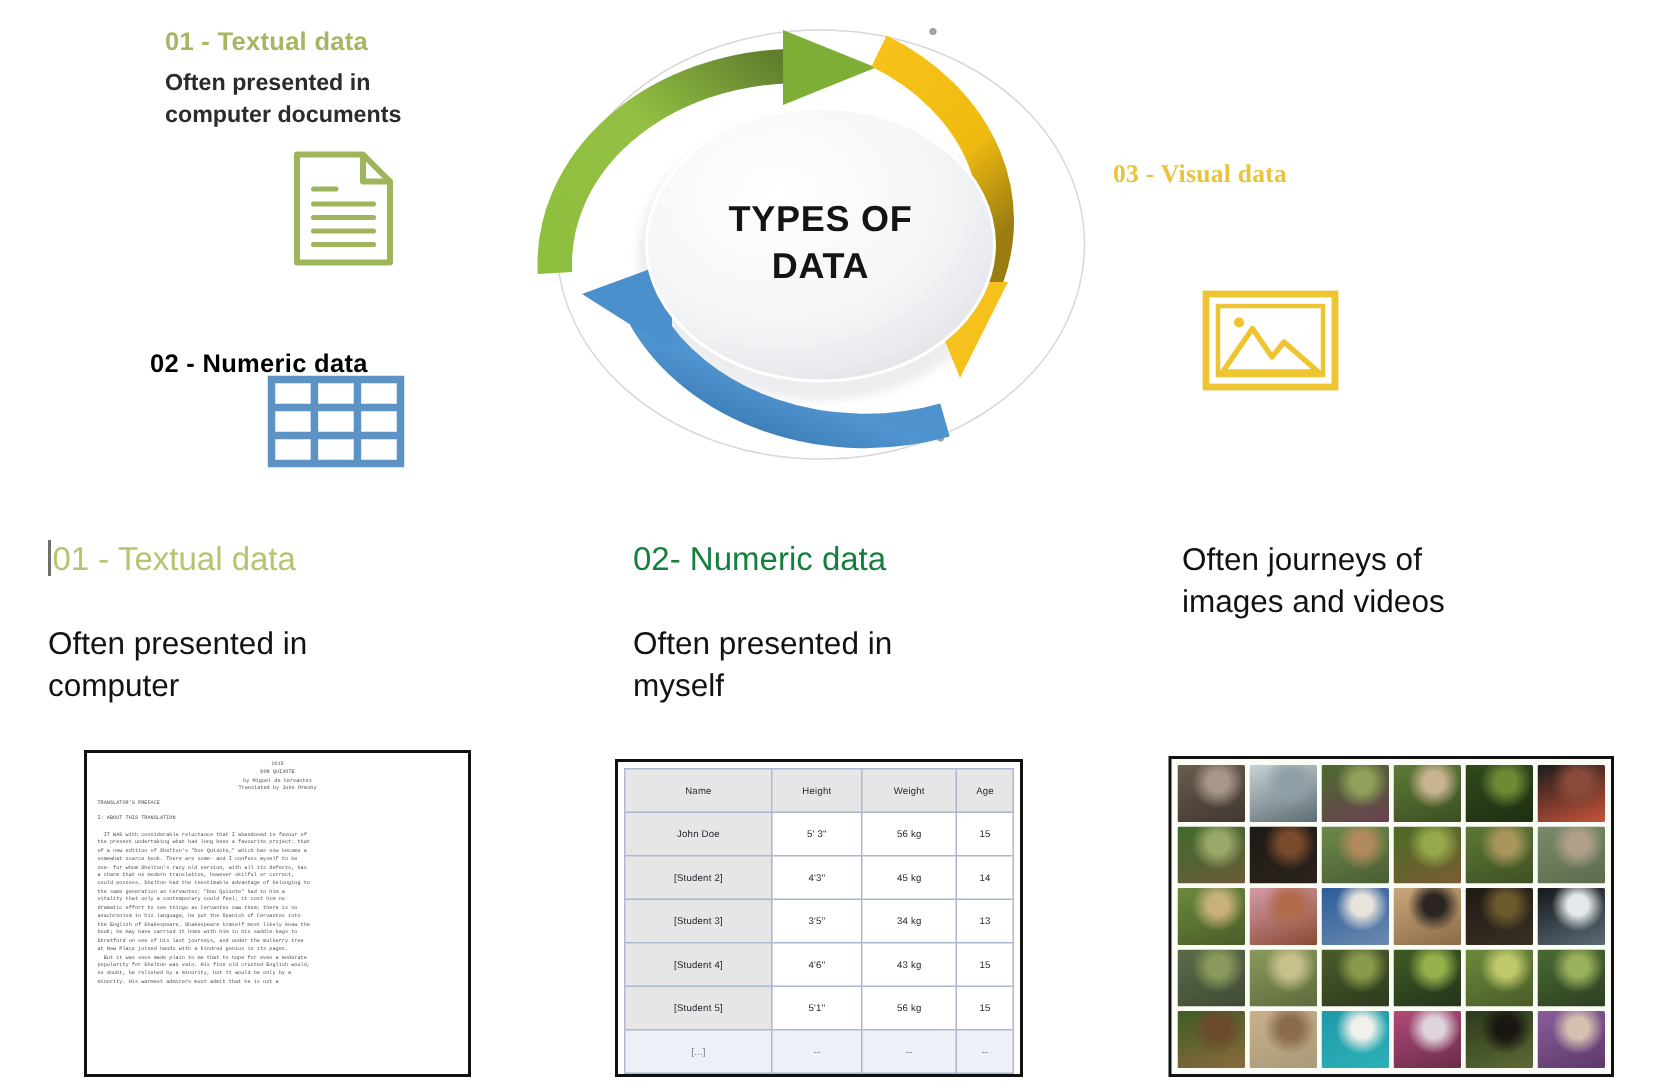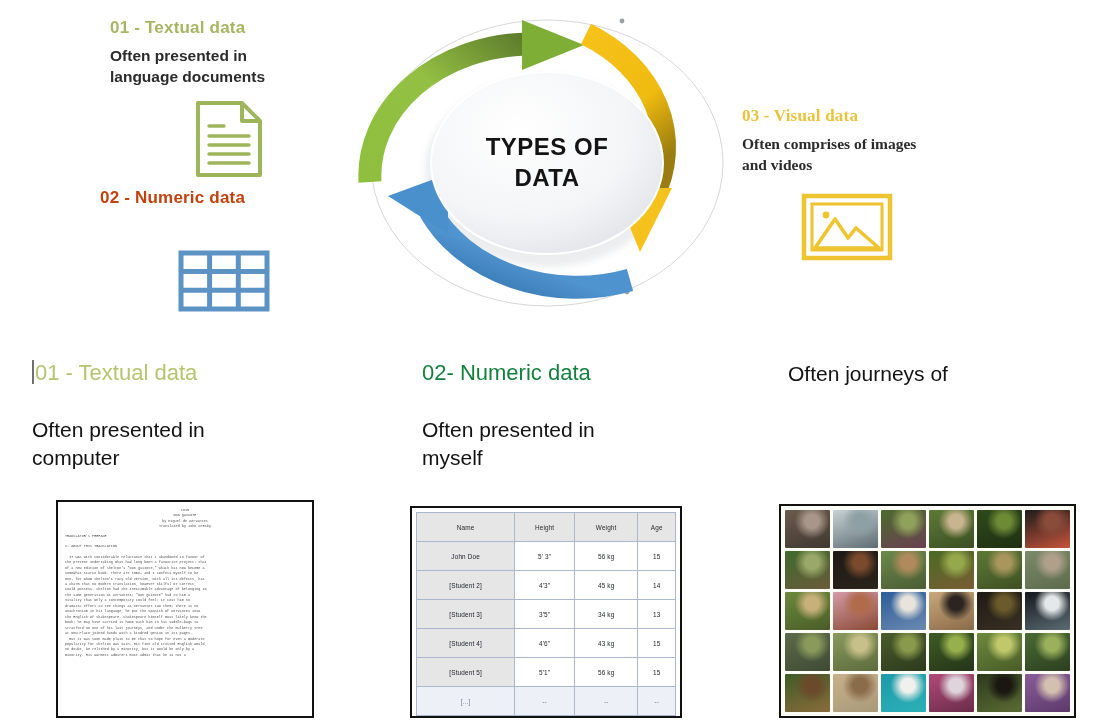--- a/index.html
+++ b/index.html
@@ -10,21 +10,21 @@
   }
   .stage{position:relative;width:1103px;height:725px;}
 
   
   .top-left-1{position:absolute;left:110px;top:18px;width:280px;}
   .top-left-2{position:absolute;left:100px;top:188px;width:300px;}
   .top-right-1{position:absolute;left:742px;top:106px;width:290px;font-family:Liberation Serif, serif;}
 
   .num-head{font-weight:bold;font-size:17px;letter-spacing:.2px;margin:0 0 8px 0;}
   .num-head.green{color:#a8b563;}
-  .num-head.blue{color:#c2410c;}
+  .num-head.blue{color:#000000;margin-top:45px;}
   .num-head.gold{color:#e8c33c;}
   .num-sub{font-size:15.5px;font-weight:bold;color:#2b2b2b;line-height:1.35;margin:0;}
 
   .icon-doc{position:absolute;left:188px;top:98px;}
   .icon-table{position:absolute;left:178px;top:250px;}
   .icon-image{position:absolute;left:800px;top:192px;}
 
   
   .cycle{position:absolute;left:352px;top:8px;width:390px;height:310px;}
   .cycle-label{
@@ -161,21 +161,21 @@
     <div class="cycle-label">
       <span>TYPES OF</span>
       <span>DATA</span>
     </div>
   </div>
 
   <div class="top-left-1">
     <p class="num-head green">01 - Textual data</p>
     <p class="num-sub">
       <span>Often presented in</span><br>
-      <span>language documents</span>
+      <span>computer documents</span>
     </p>
   </div>
 
   <div class="icon-doc">
     <svg width="82" height="82" viewBox="0 0 82 82">
       <path d="M10 5 H54 L72 23 V77 H10 Z" fill="#ffffff" stroke="#9fb55c" stroke-width="4" stroke-linejoin="round"></path>
       <path d="M54 5 V23 H72" fill="none" stroke="#9fb55c" stroke-width="4" stroke-linejoin="round"></path>
       <g stroke="#9fb55c" stroke-width="3.4" stroke-linecap="round">
         <line x1="21" y1="28" x2="36" y2="28"></line>
         <line x1="21" y1="38" x2="61" y2="38"></line>
@@ -197,24 +197,20 @@
         <line x1="3" y1="21.6" x2="89" y2="21.6"></line>
         <line x1="3" y1="40.3" x2="89" y2="40.3"></line>
         <line x1="31.6" y1="3" x2="31.6" y2="59"></line>
         <line x1="60.3" y1="3" x2="60.3" y2="59"></line>
       </g>
     </svg>
   </div>
 
   <div class="top-right-1">
     <p class="num-head gold">03 - Visual data</p>
-    <p class="num-sub">
-      <span>Often comprises of images</span><br>
-      <span>and videos</span>
-    </p>
   </div>
 
   <div class="icon-image">
     <svg width="94" height="70" viewBox="0 0 94 70">
       <rect x="4" y="4" width="86" height="62" fill="#ffffff" stroke="#eec430" stroke-width="4.5"></rect>
       <rect x="12" y="12" width="70" height="46" fill="#ffffff" stroke="#eec430" stroke-width="3"></rect>
       <circle cx="26" cy="23" r="3.4" fill="#eec430"></circle>
       <path d="M15 56 L35 27 L48 46 L56 36 L79 56 Z" fill="#ffffff" stroke="#eec430" stroke-width="3.6" stroke-linejoin="round"></path>
     </svg>
   </div>
@@ -313,20 +309,21 @@
           <td>--</td>
           <td>--</td>
         </tr>
       </tbody>
     </table>
   </div>
 
   <div class="col col-3">
     <p class="col-sub">
       <span>Often journeys of</span><br>
+      <span>images and videos</span>
     </p>
   </div>
 
   <div class="grid-card">
     <div class="grid-inner" id="thumbGrid">
         <div class="thumb" style="background: radial-gradient(circle at 60% 30%, rgb(168, 150, 138) 0%, rgb(168, 150, 138) 18%, transparent 46%), linear-gradient(160deg, rgb(107, 92, 78) 0%, rgb(63, 55, 48) 100%);"></div>
         <div class="thumb" style="background: radial-gradient(circle at 60% 30%, rgb(142, 160, 166) 0%, rgb(142, 160, 166) 18%, transparent 46%), linear-gradient(160deg, rgb(201, 210, 212) 0%, rgb(93, 109, 116) 100%);"></div>
         <div class="thumb" style="background: radial-gradient(circle at 60% 30%, rgb(143, 161, 90) 0%, rgb(143, 161, 90) 18%, transparent 46%), linear-gradient(160deg, rgb(76, 107, 46) 0%, rgb(107, 63, 82) 100%);"></div>
         <div class="thumb" style="background: radial-gradient(circle at 60% 30%, rgb(200, 180, 142) 0%, rgb(200, 180, 142) 18%, transparent 46%), linear-gradient(160deg, rgb(94, 122, 54) 0%, rgb(59, 79, 36) 100%);"></div>
         <div class="thumb" style="background: radial-gradient(circle at 60% 30%, rgb(109, 138, 53) 0%, rgb(109, 138, 53) 18%, transparent 46%), linear-gradient(160deg, rgb(47, 74, 28) 0%, rgb(30, 47, 18) 100%);"></div>

